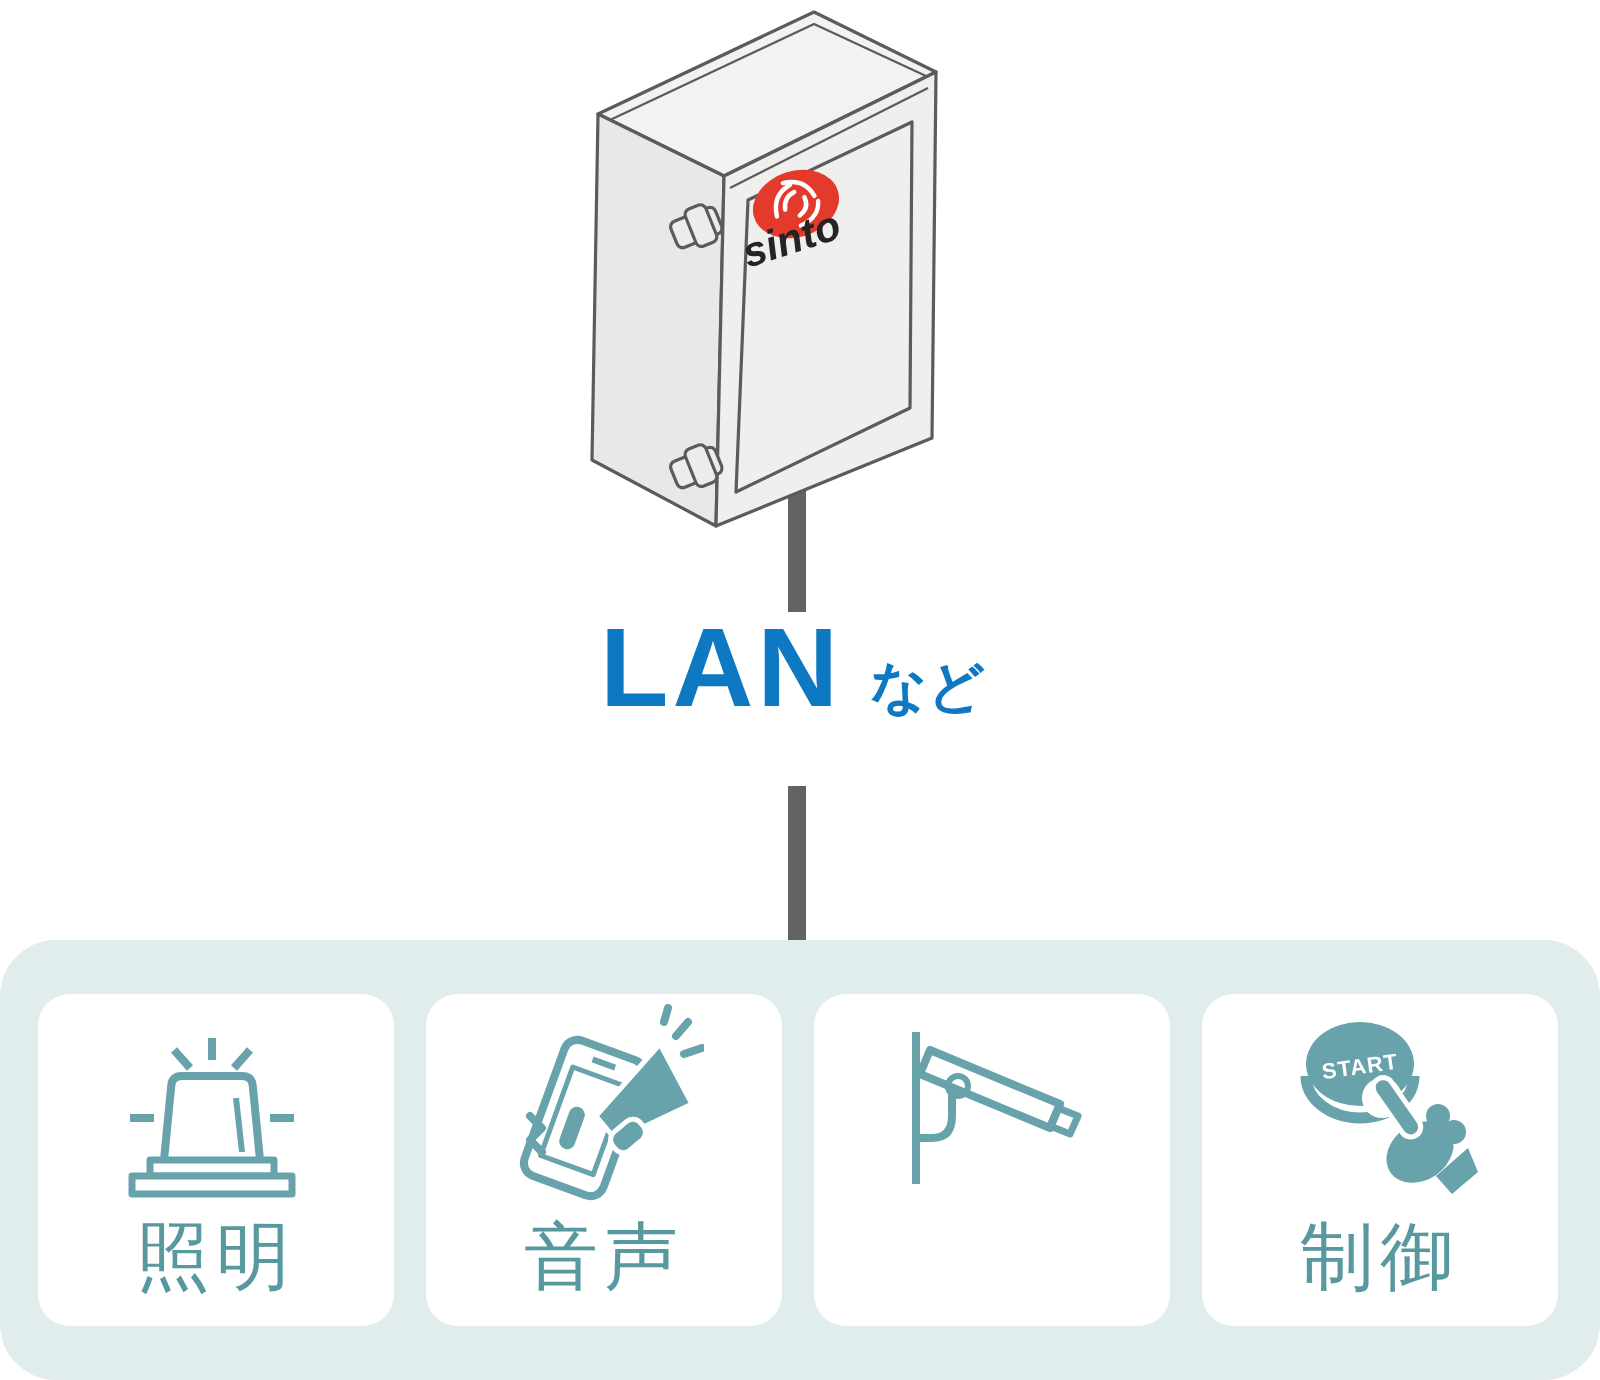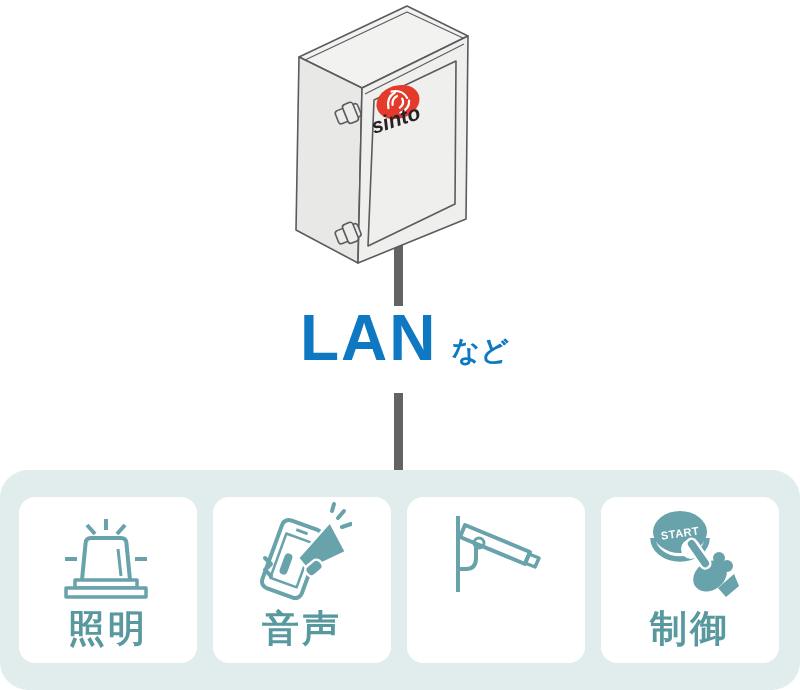--- a/index.html
+++ b/index.html
@@ -3,30 +3,30 @@
 <meta charset="utf-8">
 <style>
   html,body{margin:0;padding:0;background:#ffffff;}
   #stage{position:relative;width:800px;height:690px;overflow:hidden;background:#fff;
          font-family:"Liberation Sans","DejaVu Sans",sans-serif;}
   
   #cabinet-layer{position:absolute;left:0;top:0;}
   
   .lan-label{position:absolute;left:300px;top:306px;display:flex;align-items:baseline;
              color:#0e79c2;white-space:nowrap;}
-  .lan-main{font-size:64px;font-weight:bold;letter-spacing:2px;line-height:1;text-align:center;}
+  .lan-main{font-size:56px;font-weight:bold;letter-spacing:2px;line-height:1;text-align:center;}
   .lan-suffix{font-size:28px;font-weight:bold;margin-left:14px;line-height:1;}
   
   .panel{position:absolute;left:0;top:470px;width:800px;height:220px;background:#e0edec;
          border-radius:28px;box-sizing:border-box;padding:27px 0 0 19px;}
   .cards{display:flex;gap:16px;}
   .card{width:178px;height:166px;background:#ffffff;border-radius:16px;
         display:flex;flex-direction:column;align-items:center;box-sizing:border-box;
         padding-top:5px;}
-  .card-label{font-size:37px;font-weight:bold;letter-spacing:3px;color:#58989f;
+  .card-label{font-size:37px;font-weight:normal;letter-spacing:3px;color:#58989f;
               line-height:1;margin-top:8px;}
   .icon-teal{stroke:#68a2aa;fill:none;stroke-width:4;}
 </style>
 </head>
 <body>
 
 <div id="stage">
 
   <svg id="cabinet-layer" width="800" height="470" viewBox="0 0 800 470">
 

